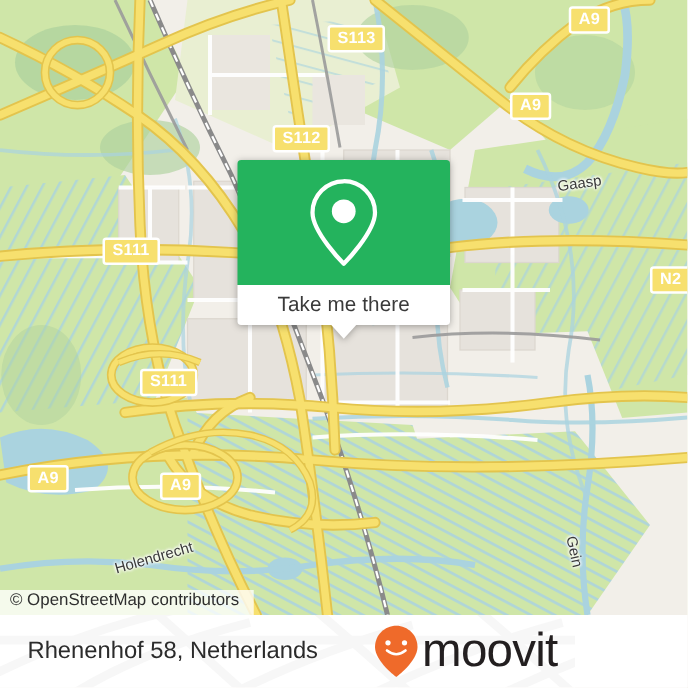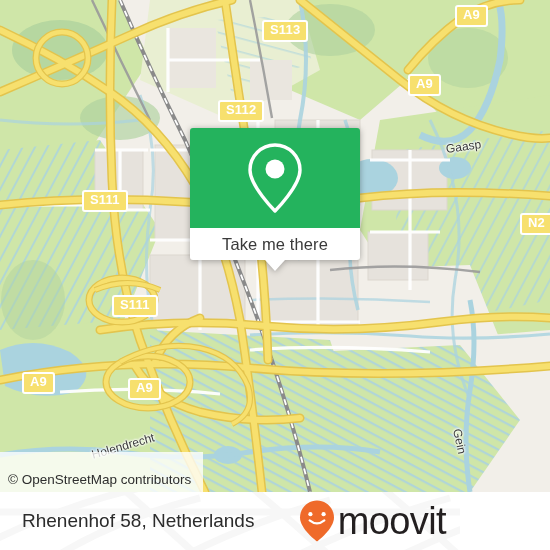--- a/index.html
+++ b/index.html
@@ -70,21 +70,21 @@
     border-left: 10px solid transparent;
     border-right: 10px solid transparent;
     border-top: 11px solid #ffffff;
   }
 
   
   #attribution {
     position: absolute;
     left: 0;
     bottom: 0;
-    padding: 20px 12px 5px 8px;
+    padding: 0 12px 5px 8px;
     background: rgba(255,255,255,0.78);
     font-size: 13.5px;
     color: #2e2e2e;
     z-index: 30;
     white-space: nowrap;
   }
 
   
   #footer {
     position: absolute;

